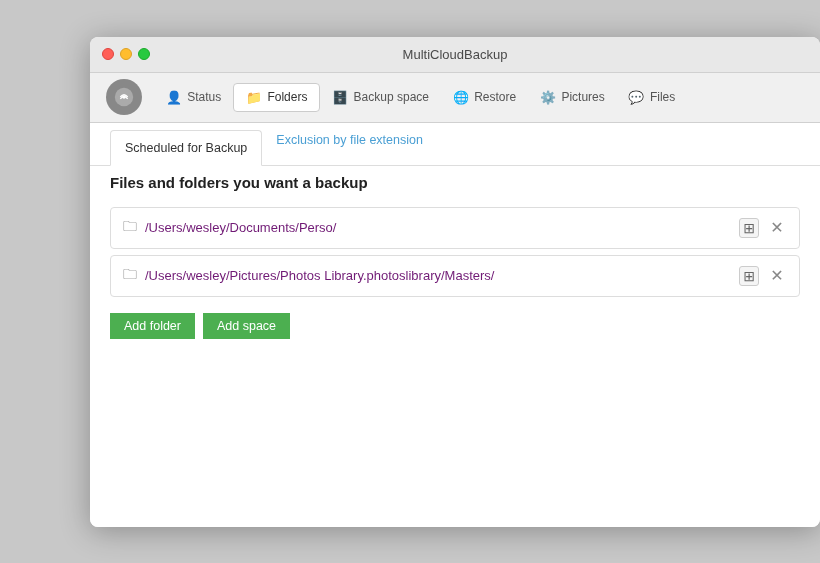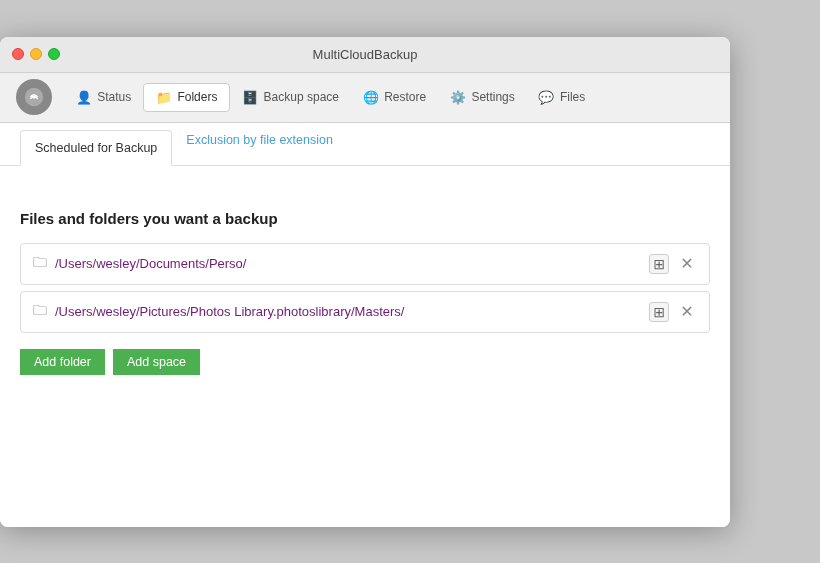--- a/index.html
+++ b/index.html
@@ -11,21 +11,21 @@
       min-height: 100vh;
       font-family: -apple-system, BlinkMacSystemFont, 'Helvetica Neue', Arial, sans-serif;
     }
 
     .desktop {
       width: 820px;
       height: 563px;
       background: #c8c8c8;
       display: flex;
       align-items: center;
-      justify-content: flex-start;
+      justify-content: flex-end;
     }
 
     .window {
       width: 730px;
       height: 490px;
       background: #f5f5f5;
       border-radius: 8px;
       box-shadow: 0 4px 30px rgba(0,0,0,0.3);
       display: flex;
       flex-direction: column;
@@ -162,21 +162,20 @@
 
     .sub-tab.link {
       color: #4a9fd4;
       border-bottom: 2px solid transparent;
     }
 
     
     .main-content {
       padding: 8px 20px;
       flex: 1;
-      margin-top: 36px;
     }
 
     .section-title {
       font-size: 15px;
       font-weight: 600;
       color: #222;
       margin-bottom: 16px;
     }
 
     .folder-list {
@@ -292,21 +291,21 @@
         <div class="toolbar-tab">
           <span class="tab-icon">🗄️</span>
           <span>Backup space</span>
         </div>
         <div class="toolbar-tab">
           <span class="tab-icon">🌐</span>
           <span>Restore</span>
         </div>
         <div class="toolbar-tab">
           <span class="tab-icon">⚙️</span>
-          <span>Settings</span>
+          <span>Pictures</span>
         </div>
         <div class="toolbar-tab">
           <span class="tab-icon">💬</span>
           <span>Files</span>
         </div>
       </div>
     </div>
 
     <div class="content">
 

